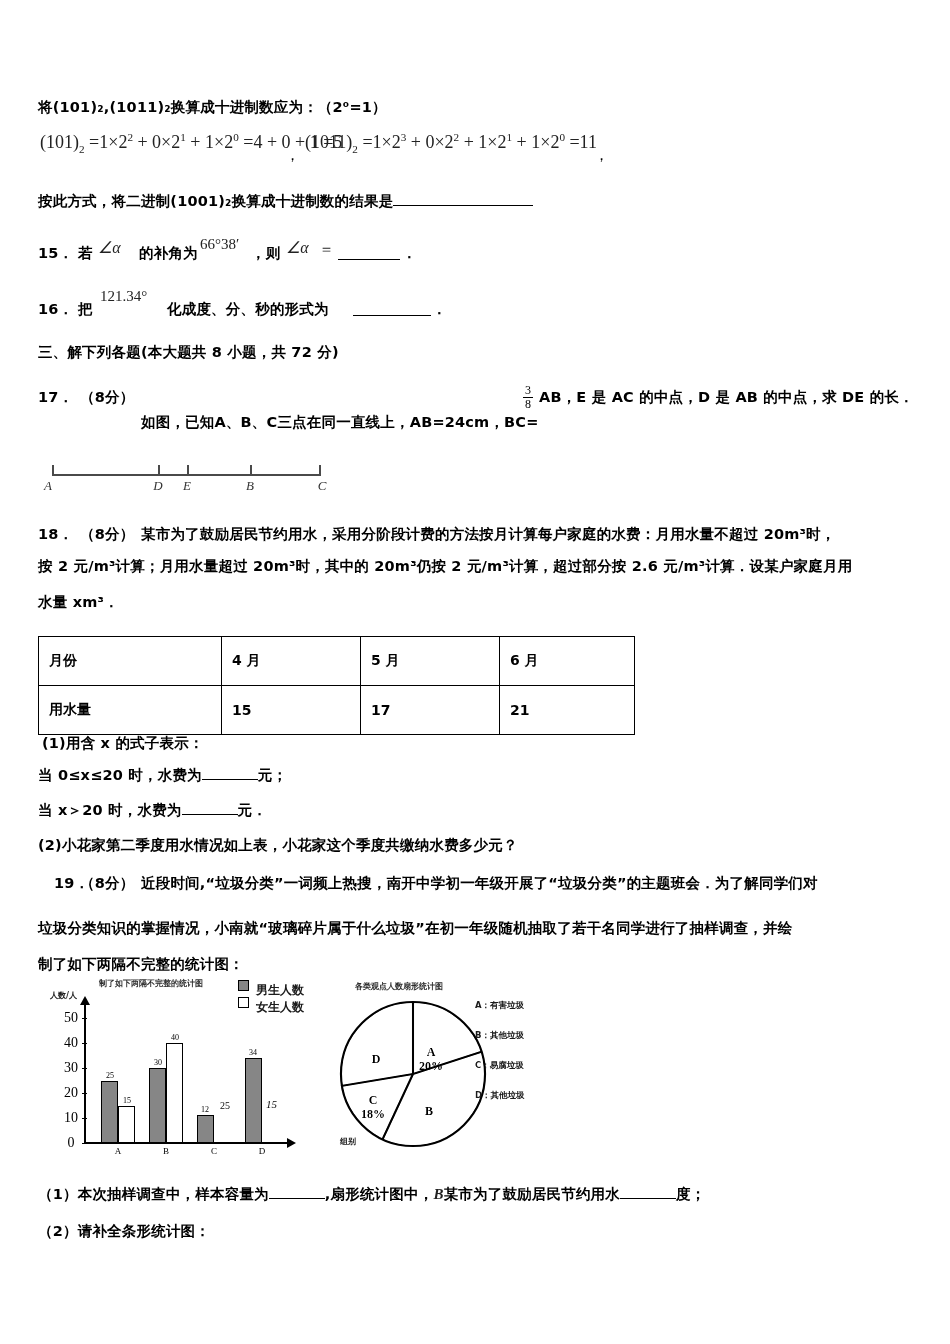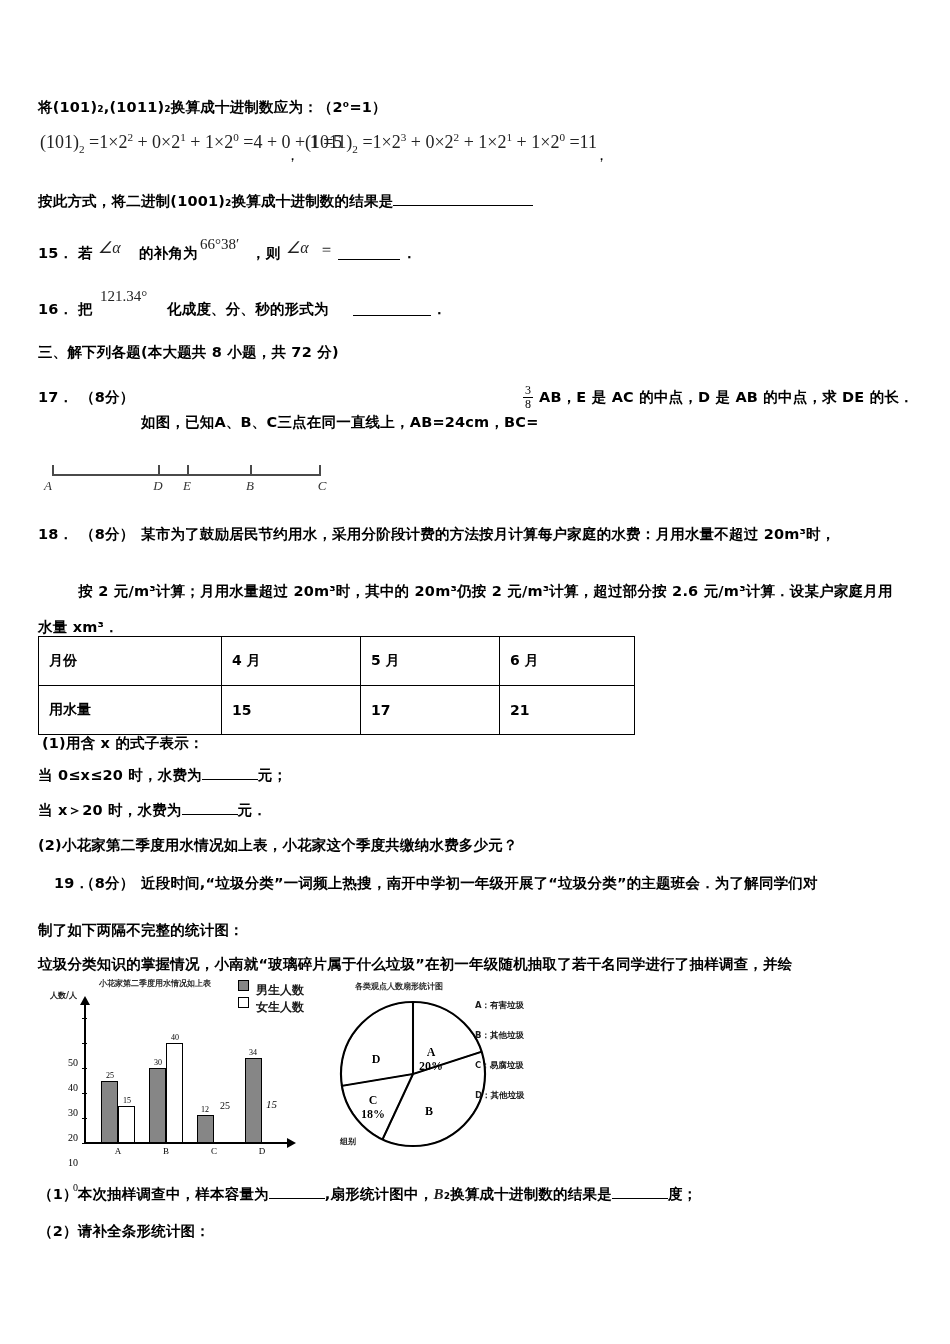--- a/index.html
+++ b/index.html
@@ -94,24 +94,23 @@
     font-size:8px;
     color:#3a3a3a;
     white-space:nowrap;
     transform:scaleY(1.05);
   }
   .axis-line{position:absolute;background:#111;}
   .tick{position:absolute;background:#111;height:1.4px;width:5px;}
   .ticklab{
     position:absolute;
     font-family:"Liberation Serif", serif;
-    font-size:10px;color:#111;
+    font-size:14px;color:#111;
     transform:translateY(-50%);
-    text-align:right;
-    margin-top:44px;
+    text-align:center;
   }
   .catlab{
     position:absolute;
     font-family:"Liberation Serif", serif;
     font-size:9px;color:#111;
     transform:translateX(-50%);
   }
   .bar{
     position:absolute;
     border:1.3px solid #111;
@@ -248,21 +247,21 @@
     <div class="nl-lab" style="left:200px;">B</div>
     <div class="nl-lab" style="left:272px;">C</div>
   </div>
 
   <div class="blk" style="left:38px;top:525px;width:895px;">
     <div style="position:relative;height:30px;">
       <span class="q-line" style="position:absolute;left:0;top:0;">18．</span>
       <span class="q-line" style="position:absolute;left:42px;top:0;">（8分）</span>
       <span class="q-line" style="position:absolute;left:103px;top:0;">某市为了鼓励居民节约用水，采用分阶段计费的方法按月计算每户家庭的水费：月用水量不超过 20m³时，</span>
     </div>
-    <div class="q-line" style="margin-top:27px;text-align:center;">按 2 元/m³计算；月用水量超过 20m³时，其中的 20m³仍按 2 元/m³计算，超过部分按 2.6 元/m³计算．设某户家庭月用</div>
+    <div class="q-line" style="margin-top:2px;">按 2 元/m³计算；月用水量超过 20m³时，其中的 20m³仍按 2 元/m³计算，超过部分按 2.6 元/m³计算．设某户家庭月用</div>
     <div class="q-line" style="margin-top:17px;">水量 xm³．</div>
   </div>
 
   <div class="blk" style="left:38px;top:636px;">
     <table class="wt" style="width:512px;">
       <tbody>
           <tr>
         <td style="width:162px;">月份</td>
         <td style="width:118px;">4 月</td>
         <td style="width:118px;">5 月</td>
@@ -289,27 +288,27 @@
   </div>
 
   <div class="blk q-line" style="left:38px;top:836px;">(2)小花家第二季度用水情况如上表，小花家这个季度共缴纳水费多少元？</div>
 
   <div class="blk" style="left:38px;top:874px;width:895px;">
     <div style="position:relative;height:30px;">
       <span class="q-line" style="position:absolute;left:16px;top:0;">19．</span>
       <span class="q-line" style="position:absolute;left:42px;top:0;">（8分）</span>
       <span class="q-line" style="position:absolute;left:103px;top:0;">近段时间,“垃圾分类”一词频上热搜，南开中学初一年级开展了“垃圾分类”的主题班会．为了解同学们对</span>
     </div>
+    <div class="q-line" style="margin-top:15px;">垃圾分类知识的掌握情况，小南就“玻璃碎片属于什么垃圾”在初一年级随机抽取了若干名同学进行了抽样调查，并绘</div>
     <div class="q-line" style="margin-top:17px;">制了如下两隔不完整的统计图：</div>
-    <div class="q-line" style="margin-top:15px;">垃圾分类知识的掌握情况，小南就“玻璃碎片属于什么垃圾”在初一年级随机抽取了若干名同学进行了抽样调查，并绘</div>
   </div>
 
   <div class="chartwrap" style="left:44px;top:978px;width:290px;height:180px;">
 
-    <div class="ctitle" style="left:55px;top:0px;">小花家第二季度用水情况如上表</div>
+    <div class="ctitle" style="left:55px;top:0px;">制了如下两隔不完整的统计图</div>
 
     <div class="axlabel" style="left:6px;top:12px;">人数/人</div>
 
     <div class="axis-line" style="left:40px;top:26px;width:2px;height:140px;"></div>
     <div class="axis-line" style="left:40px;top:164px;width:205px;height:2px;"></div>
 
     <div style="position:absolute;left:36px;top:18px;width:0;height:0;border-left:5px solid transparent;border-right:5px solid transparent;border-bottom:9px solid #111;"></div>
 
     <div style="position:absolute;left:243px;top:160px;width:0;height:0;border-top:5px solid transparent;border-bottom:5px solid transparent;border-left:9px solid #111;"></div>
 
@@ -388,18 +387,18 @@
     </div>
     <div class="pielab" style="left:43px;top:82px;">D</div>
 
     <div class="keytxt" style="left:142px;top:22px;">A：有害垃圾</div>
     <div class="keytxt" style="left:142px;top:52px;">B：其他垃圾</div>
     <div class="keytxt" style="left:142px;top:82px;">C：易腐垃圾</div>
     <div class="keytxt" style="left:142px;top:112px;">D：其他垃圾</div>
   </div>
 
   <div class="blk q-line" style="left:38px;top:1185px;">
-    <span>（1）本次抽样调查中，样本容量为</span><span class="ul" style="width:56px;"></span><span>,扇形统计图中，</span><span class="math" style="font-style:italic;font-size:15px;">B</span><span>₂换算成十进制数的结果是</span><span class="ul" style="width:56px;"></span><span>度；</span>
+    <span>（1）本次抽样调查中，样本容量为</span><span class="ul" style="width:56px;"></span><span>,扇形统计图中，</span><span class="math" style="font-style:italic;font-size:15px;">B</span><span>某市为了鼓励居民节约用水</span><span class="ul" style="width:56px;"></span><span>度；</span>
   </div>
 
   <div class="blk q-line" style="left:38px;top:1222px;">（2）请补全条形统计图：</div>
 
 </div>
 
 </body></html>

